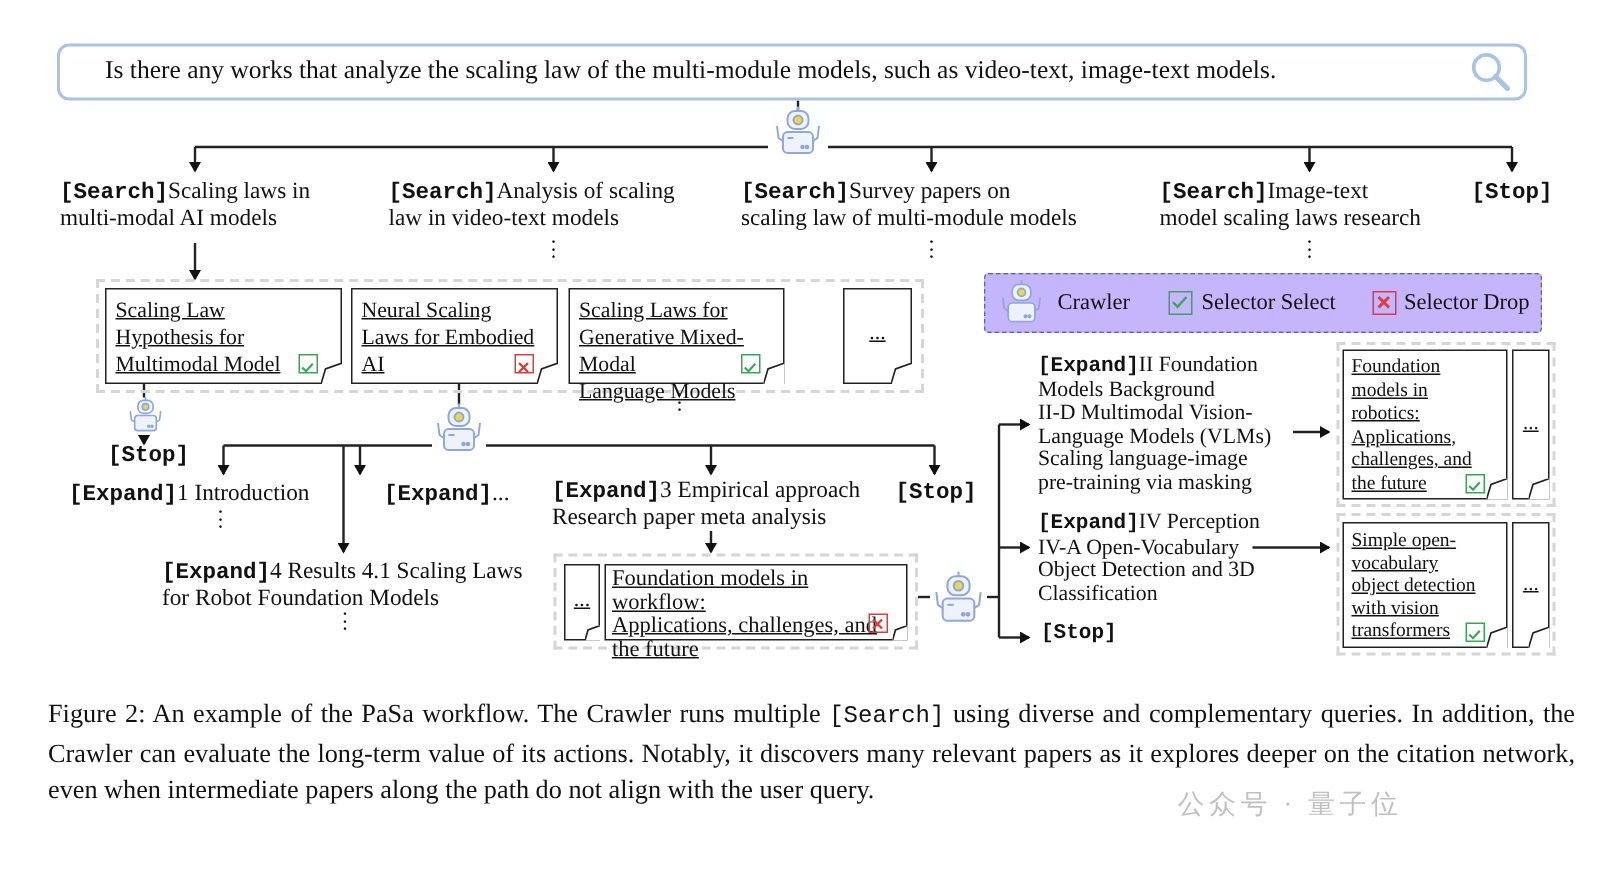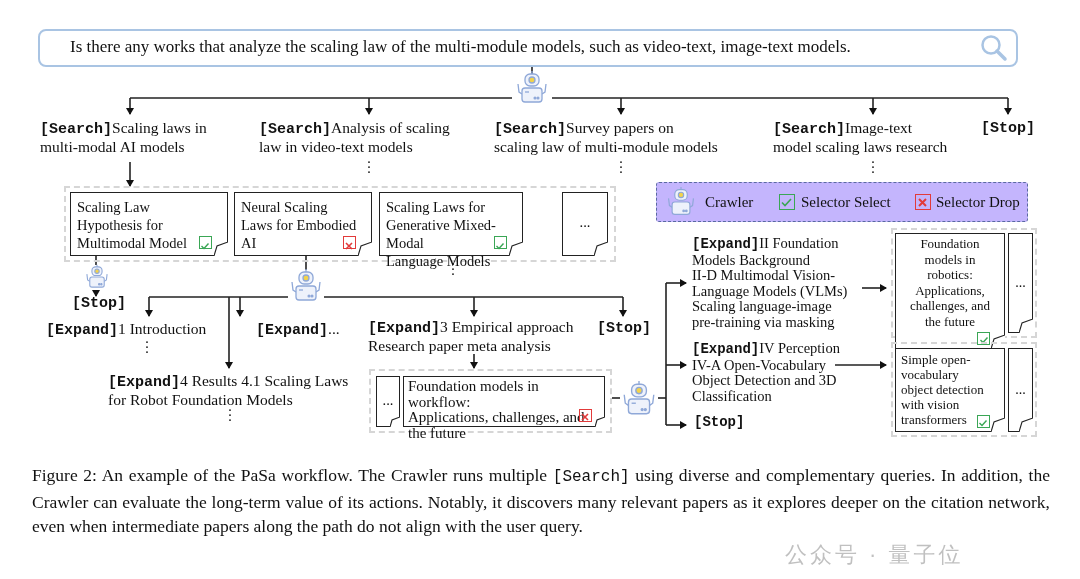--- a/index.html
+++ b/index.html
@@ -3,33 +3,33 @@
 <meta charset="utf-8">
 <style>
   html,body{margin:0;padding:0;background:#fff;}
   body{width:1080px;height:579px;position:relative;overflow:hidden;font-family:"Liberation Serif","DejaVu Serif",serif;color:#111;}
   .abs{position:absolute;}
   .serif{font-family:"Liberation Serif","DejaVu Serif",serif;font-size:15.5px;line-height:17px;}
   .kw{font-family:"Liberation Mono","DejaVu Sans Mono",monospace;font-weight:bold;font-size:15px;}
   .query-box{left:38px;top:29px;width:980px;height:38px;border:2px solid #a9c4e3;border-radius:8px;box-sizing:border-box;}
   .query-text{left:70px;top:37px;font-size:17px;}
   .lines{left:0;top:0;}
-  .paper{position:absolute;background:#fff;border:1.3px solid #222;box-sizing:border-box;font-size:14.5px;line-height:18px;padding:5px 6px;}
+  .paper{position:absolute;background:#fff;border:1.3px solid #222;box-sizing:border-box;font-size:14.5px;line-height:18px;padding:5px 6px;text-decoration:underline;}
   .paper .fold{position:absolute;right:-1px;bottom:-1px;width:14px;height:14px;background:#fff;}
   .paper .fold svg{display:block;}
   .badge{position:absolute;width:13px;height:13px;box-sizing:border-box;}
   .ok{border:1.5px solid #3aa655;}
   .no{border:1.5px solid #e23a3a;}
   .dash{position:absolute;border:2px dashed #d6d6d6;box-sizing:border-box;}
   .legend{left:656px;top:182px;width:372px;height:40px;border:1.5px dashed #5a6aa0;border-radius:3px;background:#c4b5fd;box-sizing:border-box;}
   .legend span{position:absolute;font-size:15px;}
   .caption{left:32px;top:463px;width:1018px;font-size:17.5px;line-height:24.5px;text-align:justify;}
   .caption .code{font-family:"Liberation Mono","DejaVu Sans Mono",monospace;font-size:16px;}
   .vdots{position:absolute;font-size:15px;line-height:5px;width:6px;text-align:center;}
-  .watermark{left:785px;top:540px;font-family:Liberation Sans, sans-serif;font-size:22px;color:rgba(150,150,150,0.6);letter-spacing:3px;}
+  .watermark{left:785px;top:524px;font-family:Liberation Serif, serif;font-size:18px;color:rgba(150,150,150,0.6);letter-spacing:3px;}
 </style>
 </head>
 <body>
 
 <svg class="abs lines" width="1080" height="460" viewBox="0 0 1080 460">
   <defs>
     <marker id="ah" markerWidth="8" markerHeight="8" refX="6" refY="4" orient="auto" markerUnits="userSpaceOnUse">
       <path d="M0,0 L7,4 L0,8 z" fill="#111"></path>
     </marker>
   </defs>
@@ -282,21 +282,21 @@
 </div>
 <div class="abs serif" style="left:692px;top:341px;font-size:14.5px;line-height:15.5px;">
   <span class="kw" style="font-size:14px">[Expand]</span><span>IV Perception</span><br>
   <span>IV-A Open-Vocabulary</span><br>
   <span>Object Detection and 3D</span><br>
   <span>Classification</span>
 </div>
 <div class="abs kw" style="left:694px;top:414px;font-size:14px;">[Stop]</div>
 
 <div class="dash" style="left:891px;top:228px;width:146px;height:110px;"></div>
-<div class="paper" style="left:895px;top:233px;width:110px;height:116px;font-size:13px;line-height:15.5px;padding:2px 5px;text-align:center;">
+<div class="paper" style="left:895px;top:233px;width:110px;height:100px;font-size:13px;line-height:15.5px;padding:2px 5px;">
   <div>Foundation</div>
   <div>models in</div>
   <div>robotics:</div>
   <div>Applications,</div>
   <div>challenges, and</div>
   <div>the future</div>
   <div class="badge ok" style="right:14px;bottom:3px;"><svg width="10" height="10">
         <path d="M1.5,5 L4,7.5 L8.5,2.5" stroke="#3aa655" stroke-width="1.4" fill="none"></path>
       </svg></div>
   <div class="fold">

